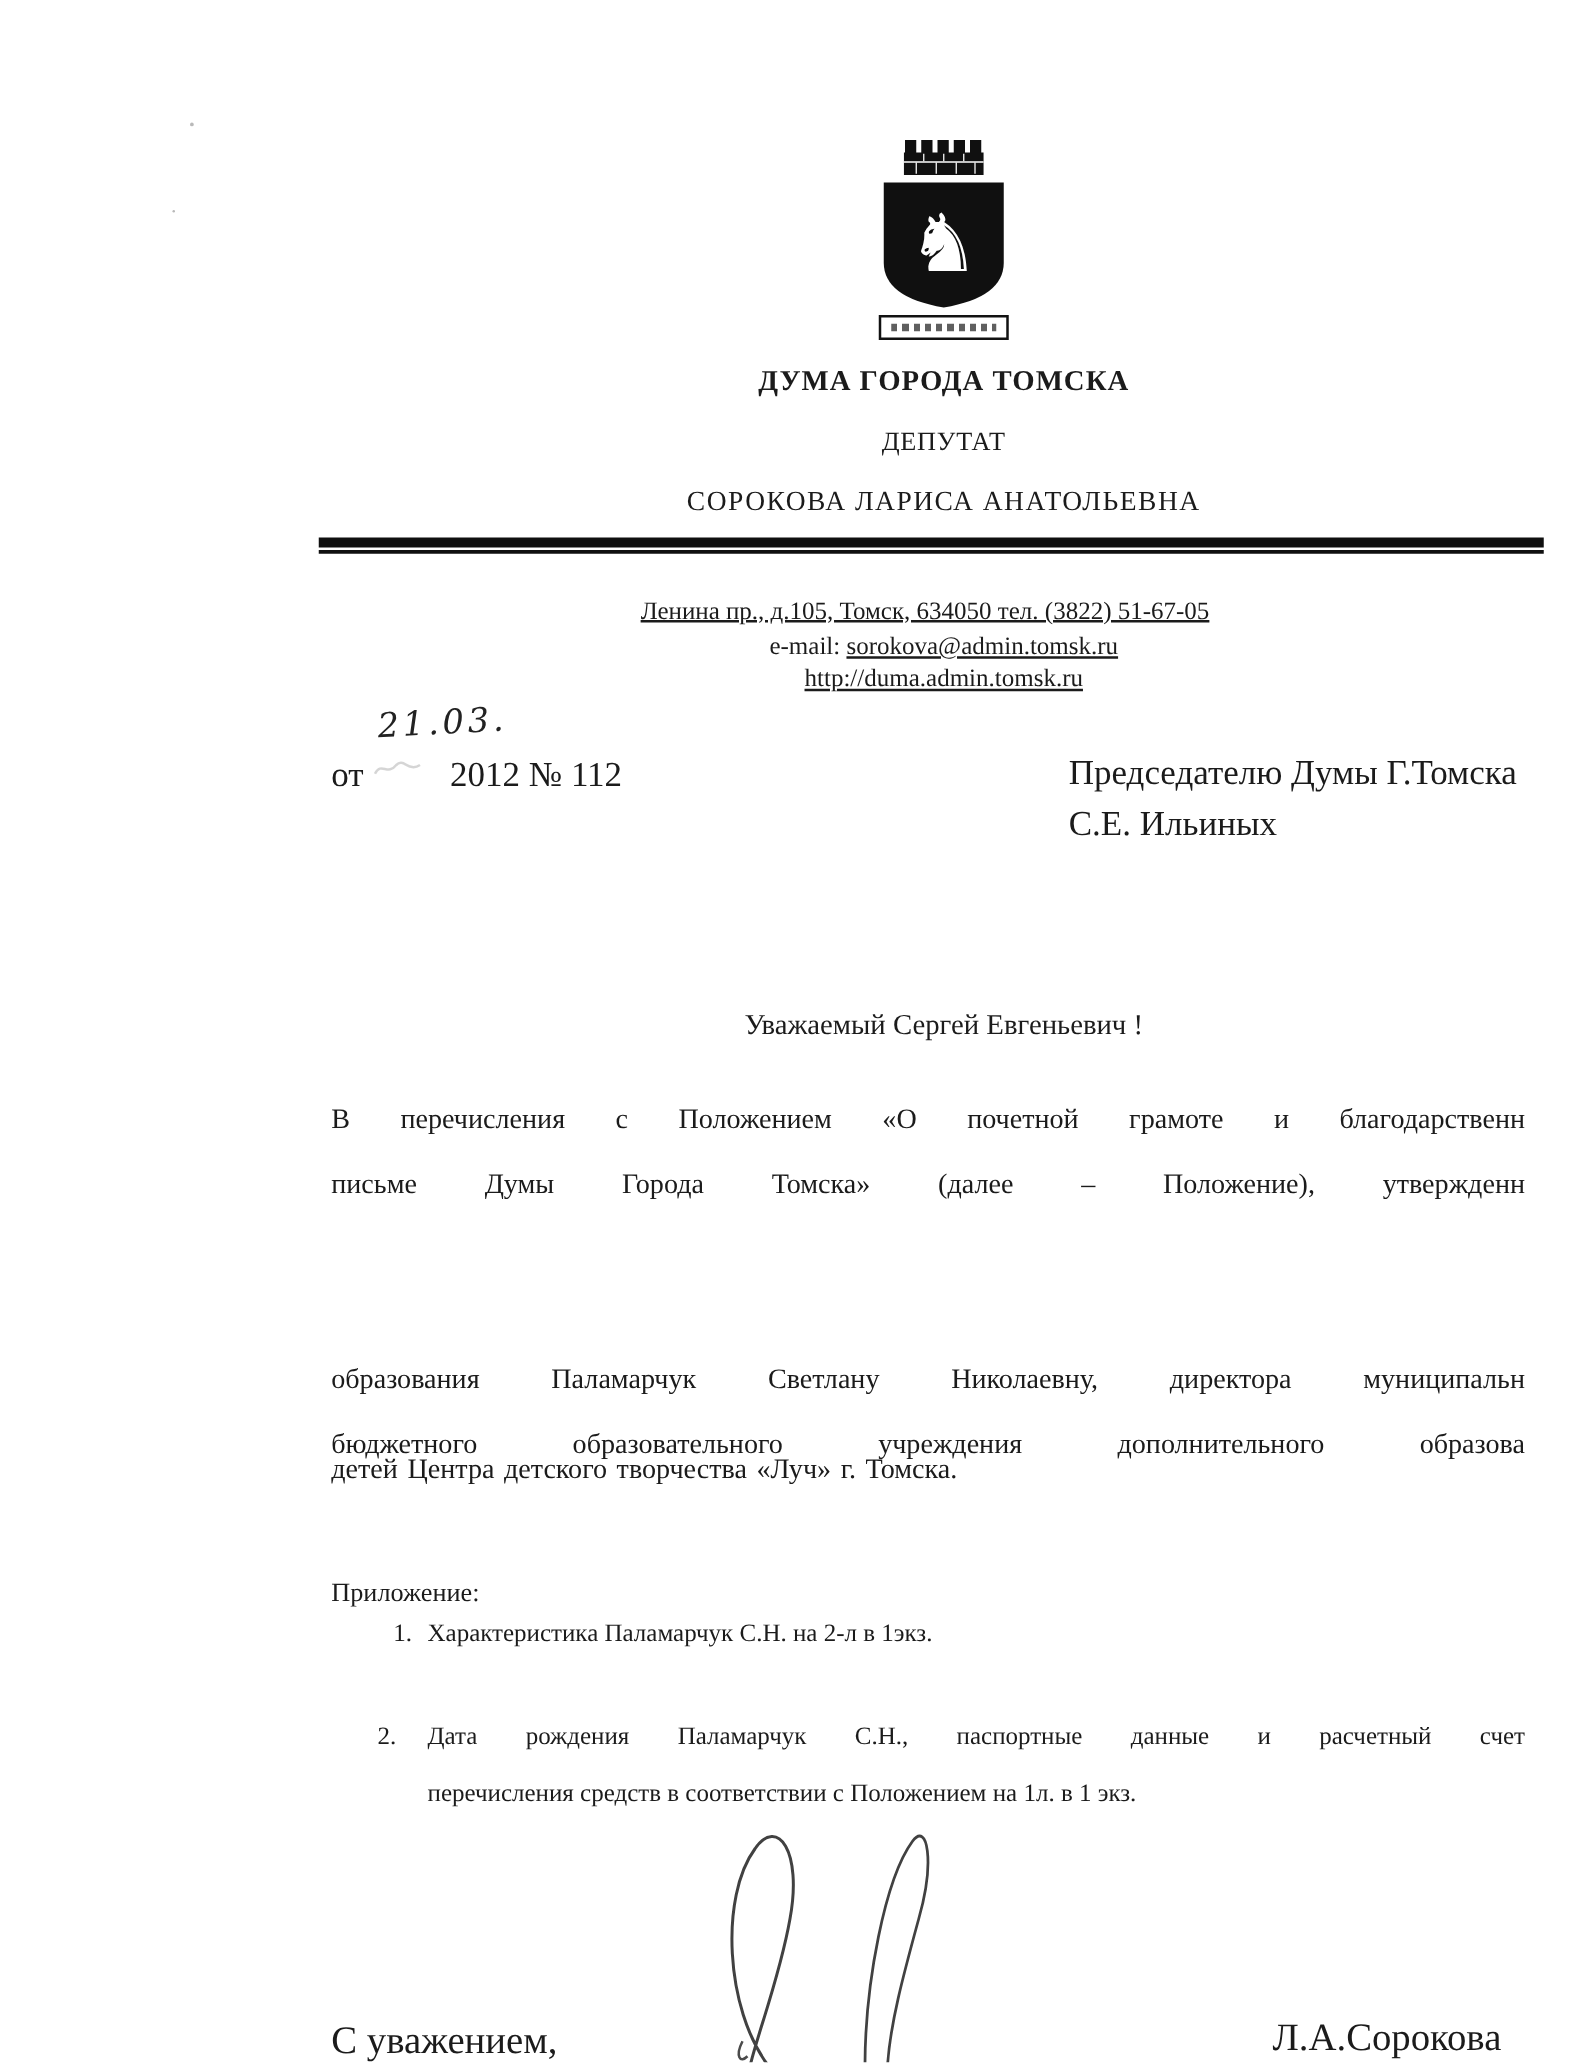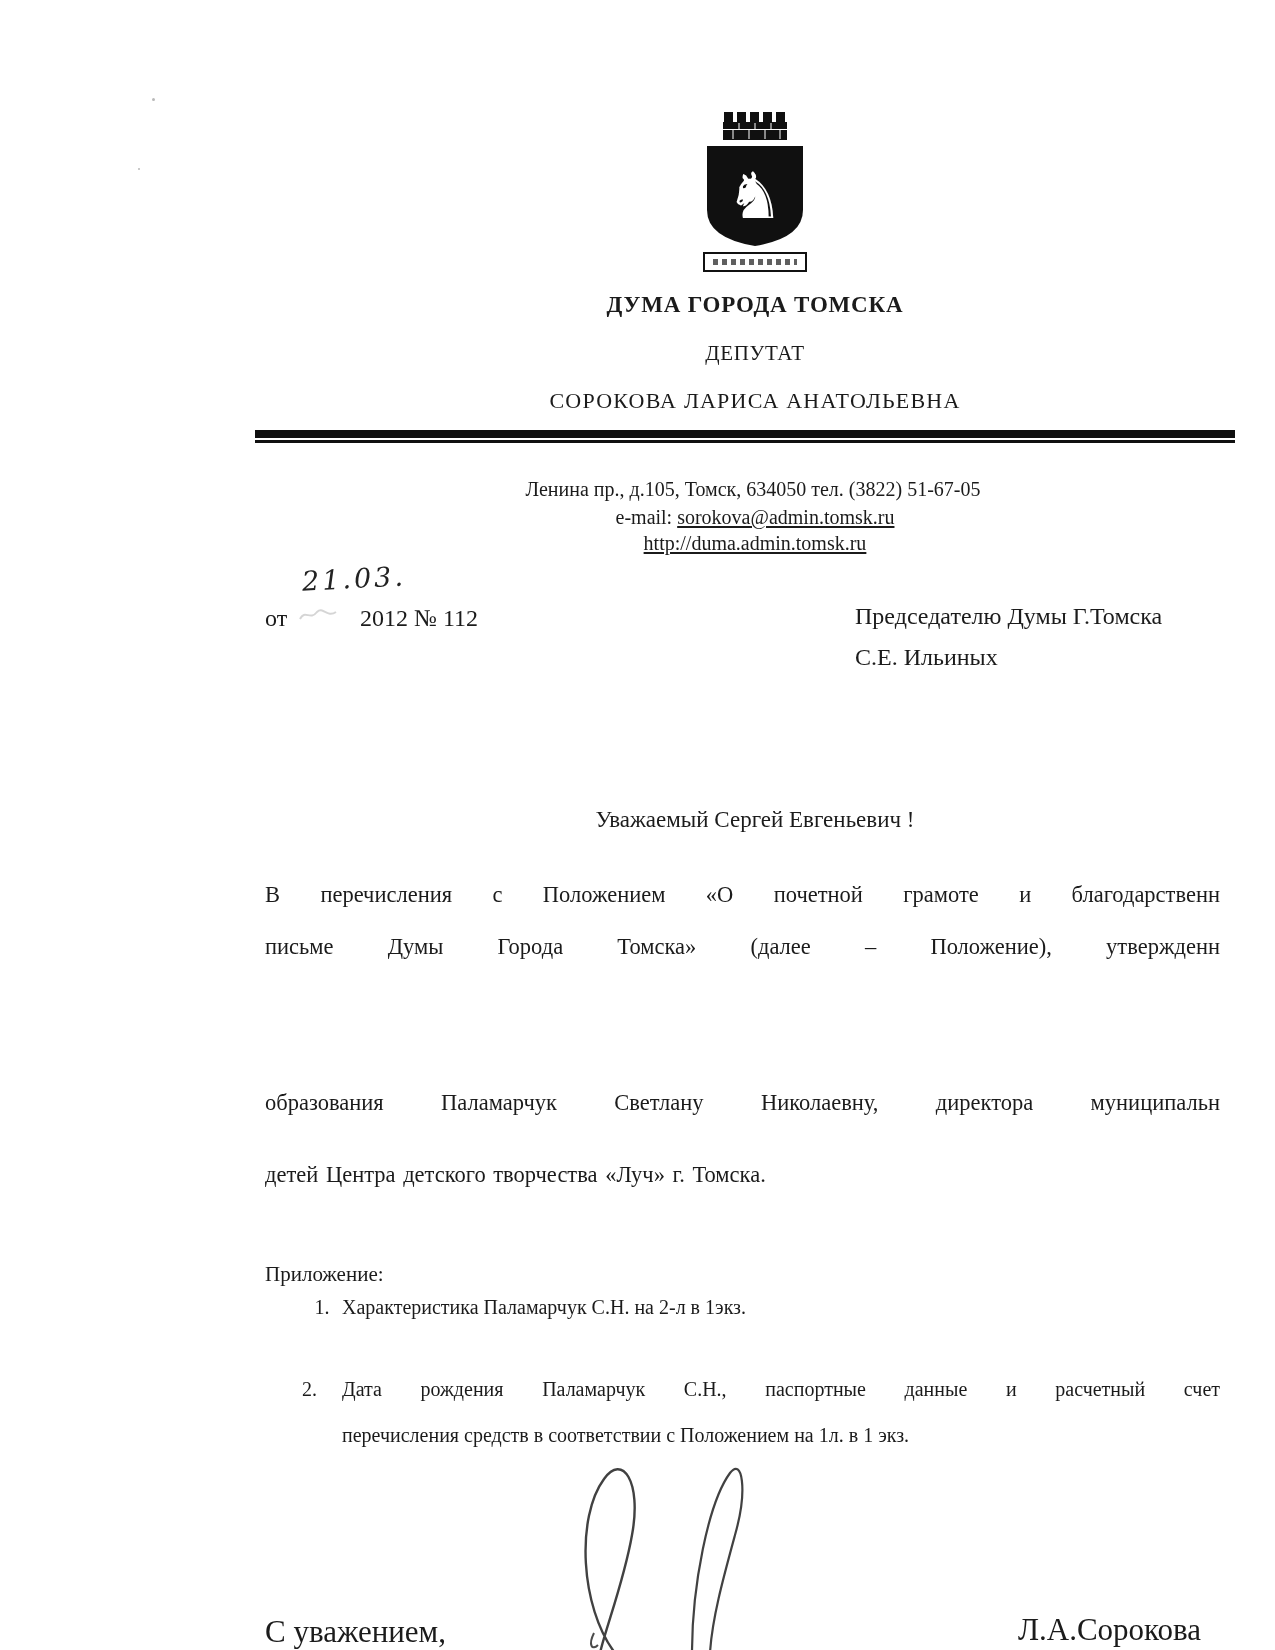--- a/index.html
+++ b/index.html
@@ -10,21 +10,21 @@
     font-family:"Liberation Serif", serif; color:#1b1b1b;
   }
   .abs { position:absolute; }
   .center { text-align:center; }
   .just { text-align:justify; text-align-last:justify; }
   .org { font-weight:bold; font-size:23px; letter-spacing:0.8px; }
   .pos { font-size:21px; letter-spacing:0.6px; }
   .dep-name { font-size:22px; letter-spacing:1.2px; }
   .contact { font-size:20px; }
   .ulink { text-decoration:underline; text-underline-offset:2px;margin-top:23px; }
-  .ref { font-size:24px;text-align:right; }
+  .ref { font-size:28px;text-align:right; }
   .handwritten {
     font-family:"DejaVu Serif", serif; font-style:italic;
     font-size:27px; letter-spacing:3px; transform:rotate(-3deg); color:#222;
   }
   .salutation { font-size:23px; }
   .body-line { font-size:22.5px; line-height:1.3; word-spacing:2px; }
   .att { font-size:20px; }
   .closing { font-size:31px; }
   .rule { border-top:8px solid #101010; border-bottom:3px solid #101010; height:13px; }
   .speck { border-radius:50%; background:#b9b9b9; }
@@ -72,21 +72,21 @@
   <div class="abs ribbon" style="left:703px; top:252px;">
     <div class="ribbon-ink"></div>
   </div>
 
   <div class="abs center org" style="left:255px; top:292px; width:1000px;">ДУМА ГОРОДА ТОМСКА</div>
   <div class="abs center pos" style="left:255px; top:341px; width:1000px;">ДЕПУТАТ</div>
   <div class="abs center dep-name" style="left:255px; top:388px; width:1000px;">СОРОКОВА ЛАРИСА АНАТОЛЬЕВНА</div>
 
   <div class="abs rule" style="left:255px; top:430px; width:980px;"></div>
 
-  <div class="abs center contact" style="left:253px; top:478px; width:1000px;">Ленина пр., д.105, Томск, 634050 тел. (3822) 51-67-05</div>
+  <div class="abs center contact" style="left:240px; top:478px; width:1000px;text-decoration:underline;">Ленина пр., д.105, Томск, 634050 тел. (3822) 51-67-05</div>
   <div class="abs center contact" style="left:255px; top:506px; width:1000px;">
     <span>e-mail: </span><span class="ulink">sorokova@admin.tomsk.ru</span>
   </div>
   <div class="abs center contact" style="left:255px; top:532px; width:1000px;">
     <span class="ulink">http://duma.admin.tomsk.ru</span>
   </div>
 
   <div class="abs handwritten" style="left:302px; top:563px;">21.03.</div>
   <div class="abs ref" style="left:265px; top:605px;">от</div>
   <svg class="abs" style="left:296px; top:603px; opacity:.35; filter:blur(0.6px);" width="50" height="22" viewBox="0 0 50 22">
@@ -94,20 +94,21 @@
   </svg>
   <div class="abs ref" style="left:360px; top:605px;">2012 № 112</div>
   <div class="abs ref" style="left:855px; top:603px;">Председателю Думы Г.Томска</div>
   <div class="abs ref" style="left:855px; top:644px;">С.Е. Ильиных</div>
 
   <div class="abs center salutation" style="left:255px; top:807px; width:1000px;">Уважаемый Сергей Евгеньевич !</div>
 
   <div class="abs body-line just" style="left:265px; top:880px; width:955px;">В перечисления с Положением «О почетной грамоте и благодарственн</div>
   <div class="abs body-line just" style="left:265px; top:932px; width:955px;">письме Думы Города Томска» (далее – Положение), утвержденн</div>
   <div class="abs body-line just" style="left:265px; top:1088px; width:955px;">образования Паламарчук Светлану Николаевну, директора муниципальн</div>
+  <div class="abs body-line just" style="left:265px; top:1140px; width:955px;">бюджетного образовательного учреждения дополнительного образова</div>
   <div class="abs body-line" style="left:265px; top:1160px; width:955px;">детей Центра детского творчества «Луч» г. Томска.</div>
 
   <div class="abs att" style="left:265px; top:1262px; font-size:21px;">Приложение:</div>
 
   <div class="abs att" style="left:302px; top:1296px;text-align:center;">
     <span class="num">1.</span><span>Характеристика Паламарчук С.Н. на 2-л в 1экз.</span>
   </div>
 
   <div class="abs att" style="left:302px; top:1378px;">2.</div>
   <div class="abs att just" style="left:342px; top:1378px; width:878px;">Дата рождения Паламарчук С.Н., паспортные данные и расчетный счет</div>

